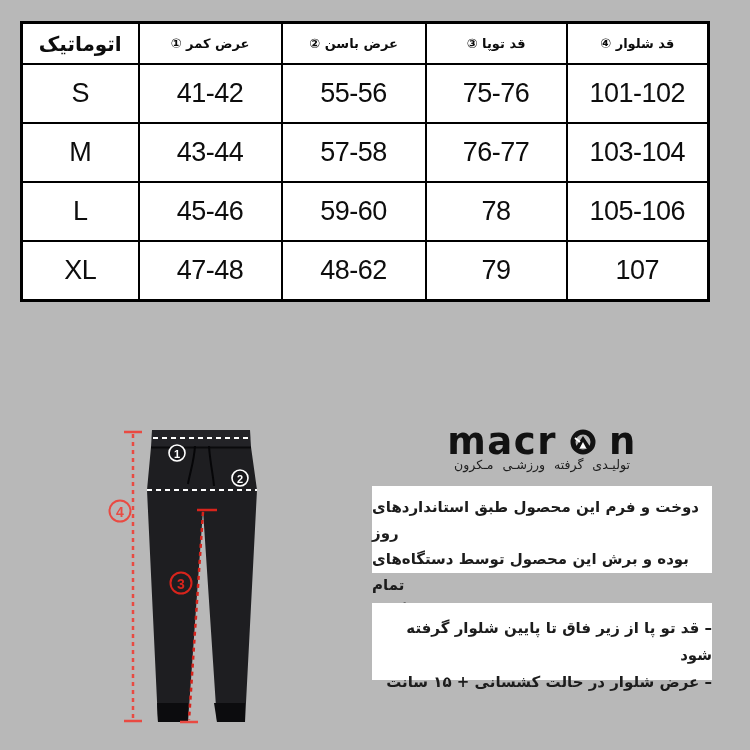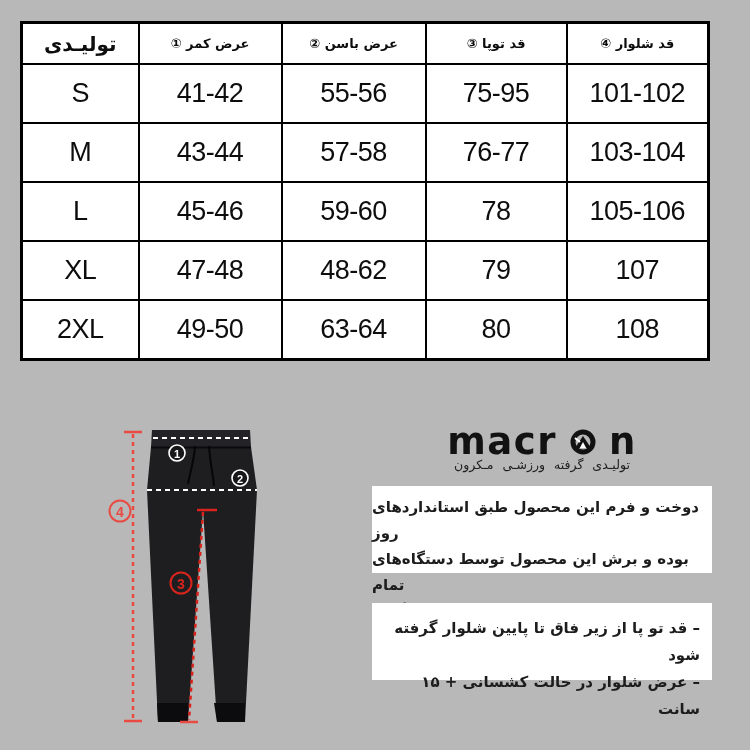--- a/index.html
+++ b/index.html
@@ -48,49 +48,49 @@
   .info-box{
     position:absolute;left:372px;top:486px;width:340px;height:87px;
     background:#ffffff;direction:rtl;text-align:left;
     font-size:15px;font-weight:bold;color:#1c1c1c;line-height:26px;
     padding-top:8px;box-sizing:border-box;
   }
   .notes-box{
     position:absolute;left:372px;top:603px;width:340px;height:77px;
     background:#ffffff;direction:rtl;text-align:right;
     font-size:15px;font-weight:bold;color:#1c1c1c;line-height:27px;
-    padding:12px 12px 0 8px;box-sizing:border-box;
+    padding:12px 0 0 8px;box-sizing:border-box;
   }
 </style>
 </head>
 <body>
 
 <table class="size-table">
   <colgroup>
     <col style="width:117px">
       <col style="width:143px">
       <col style="width:144px">
     <col style="width:141px">
       <col style="width:142px">
   </colgroup>
   <thead>
     <tr>
-      <th class="size-col">تولیـدی</th>
+      <th class="size-col">اتوماتیک</th>
       <th>عرض کمر ①</th>
       <th>عرض باسن ②</th>
       <th>قد توپا ③</th>
       <th>قد شلوار ④</th>
     </tr>
   </thead>
   <tbody>
     <tr>
       <td>S</td>
       <td dir="ltr">41-42</td>
       <td dir="ltr">55-56</td>
-      <td dir="ltr">75-95</td>
+      <td dir="ltr">75-76</td>
       <td dir="ltr">101-102</td>
     </tr>
     <tr>
       <td>M</td>
       <td dir="ltr">43-44</td>
       <td dir="ltr">57-58</td>
       <td dir="ltr">76-77</td>
       <td dir="ltr">103-104</td>
     </tr>
     <tr>
@@ -99,27 +99,20 @@
       <td dir="ltr">59-60</td>
       <td dir="ltr">78</td>
       <td dir="ltr">105-106</td>
     </tr>
     <tr>
       <td>XL</td>
       <td dir="ltr">47-48</td>
       <td dir="ltr">48-62</td>
       <td dir="ltr">79</td>
       <td dir="ltr">107</td>
-    </tr>
-    <tr>
-      <td>2XL</td>
-      <td dir="ltr">49-50</td>
-      <td dir="ltr">63-64</td>
-      <td dir="ltr">80</td>
-      <td dir="ltr">108</td>
     </tr>
   </tbody>
 </table>
 
 <div class="diagram">
   <svg width="225" height="316" viewBox="0 0 225 316">
 
     <polygon points="44,6 142,6 143,23 43,23" fill="#232327"></polygon>
     <path d="M43,23 L143,23 L149,66 L137,298 L109,298 L95,86 L80,298 L50,298 L39,66 Z" fill="#1e1e21"></path>
     <line x1="43" y1="23.5" x2="143" y2="23.5" stroke="#0a0a0c" stroke-width="2"></line>

